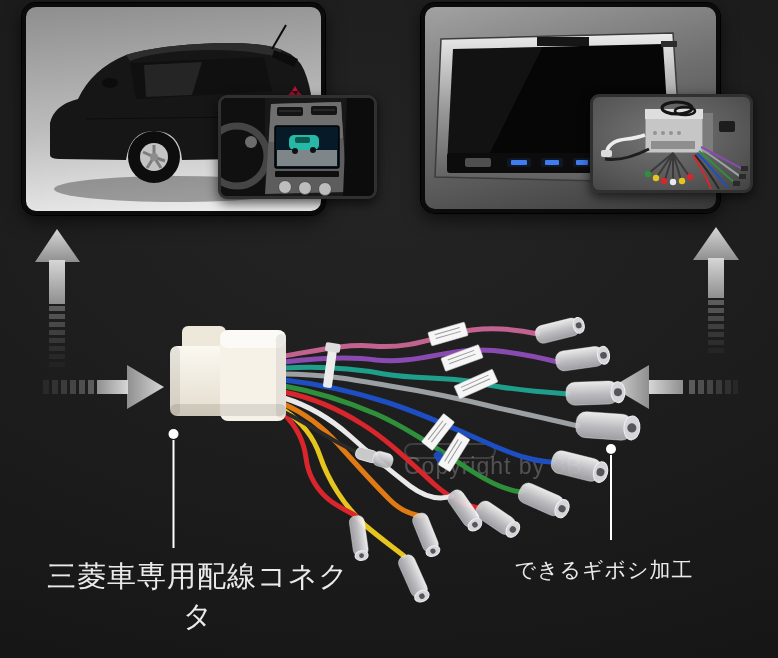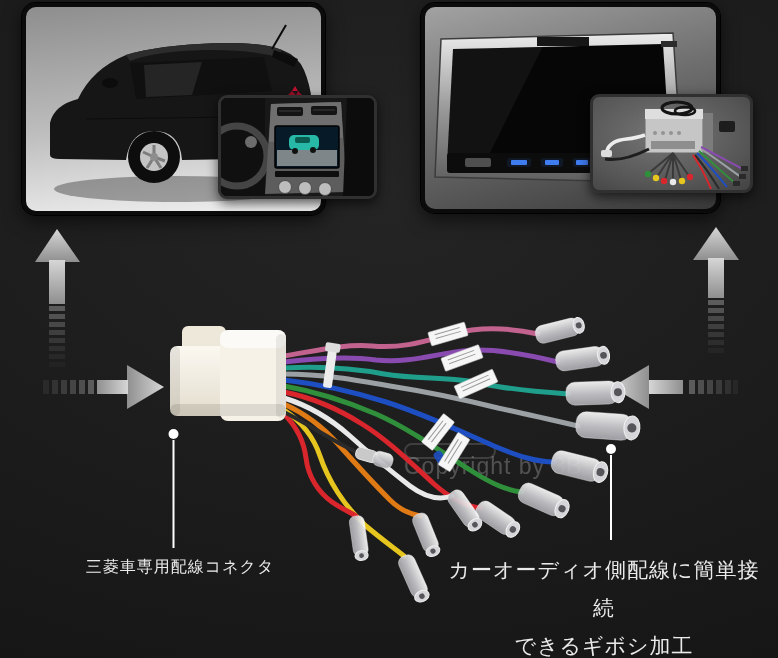--- a/index.html
+++ b/index.html
@@ -11,21 +11,21 @@
   #card-left{left:22px;top:3px;width:295px;height:204px;
     background:linear-gradient(175deg,#8e8e8e 0%,#bdbdbd 55%,#f0f0f0 100%);}
   #card-right{left:421px;top:3px;width:291px;height:202px;
     background:linear-gradient(165deg,#a2a2a2 0%,#6f6f6f 45%,#3a3a3a 100%);}
   .inset{position:absolute;border:3px solid #303030;border-radius:9px;
     box-shadow:0 4px 12px rgba(0,0,0,.65);overflow:hidden;}
   #inset-left{left:218px;top:95px;width:153px;height:98px;background:#101010;}
   #inset-right{left:590px;top:94px;width:157px;height:93px;
     background:radial-gradient(90% 90% at 45% 40%, #767676 0%, #565656 60%, #3c3c3c 100%);}
   .caption{position:absolute;color:#eaeaea;text-align:center;letter-spacing:1px;}
-  #caption-left{left:20px;top:557px;width:320px;font-size:16px;}
+  #caption-left{left:38px;top:557px;width:320px;font-size:29px;}
   #caption-right{left:448px;top:551px;width:312px;font-size:21px;line-height:38px;}
   #watermark{position:absolute;left:404px;top:453px;font-size:23px;
     color:rgba(168,168,172,0.38);letter-spacing:1px;}
   #watermark-capsule{position:absolute;left:404px;top:443px;width:88px;height:12px;
     border:2px solid rgba(150,150,156,0.28);border-radius:8px;}
   #overlay{position:absolute;left:0;top:0;}
   svg{display:block;}
   .wire{fill:none;stroke-linecap:round;}
   .sleeve{stroke:rgba(255,255,255,.5);stroke-width:.8;opacity:.92;}
   .wlabel{fill:#f6f6f6;stroke:#cfcfcf;stroke-width:.5;}
@@ -403,17 +403,16 @@
       <circle cx="173.5" cy="434" r="5" fill="#ffffff"></circle>
     </g>
     <g>
       <line x1="611" y1="455" x2="611" y2="540" stroke="#ffffff" stroke-width="2"></line>
       <circle cx="611" cy="449" r="5" fill="#ffffff"></circle>
     </g>
   </svg>
 
   <div id="caption-left" class="caption">三菱車専用配線コネクタ</div>
   <div id="caption-right" class="caption">
-    <div>カーオーディオ側配線に簡単接続</div>
     <div>できるギボシ加工</div>
   </div>
 
 </div>
 
 </body></html>

